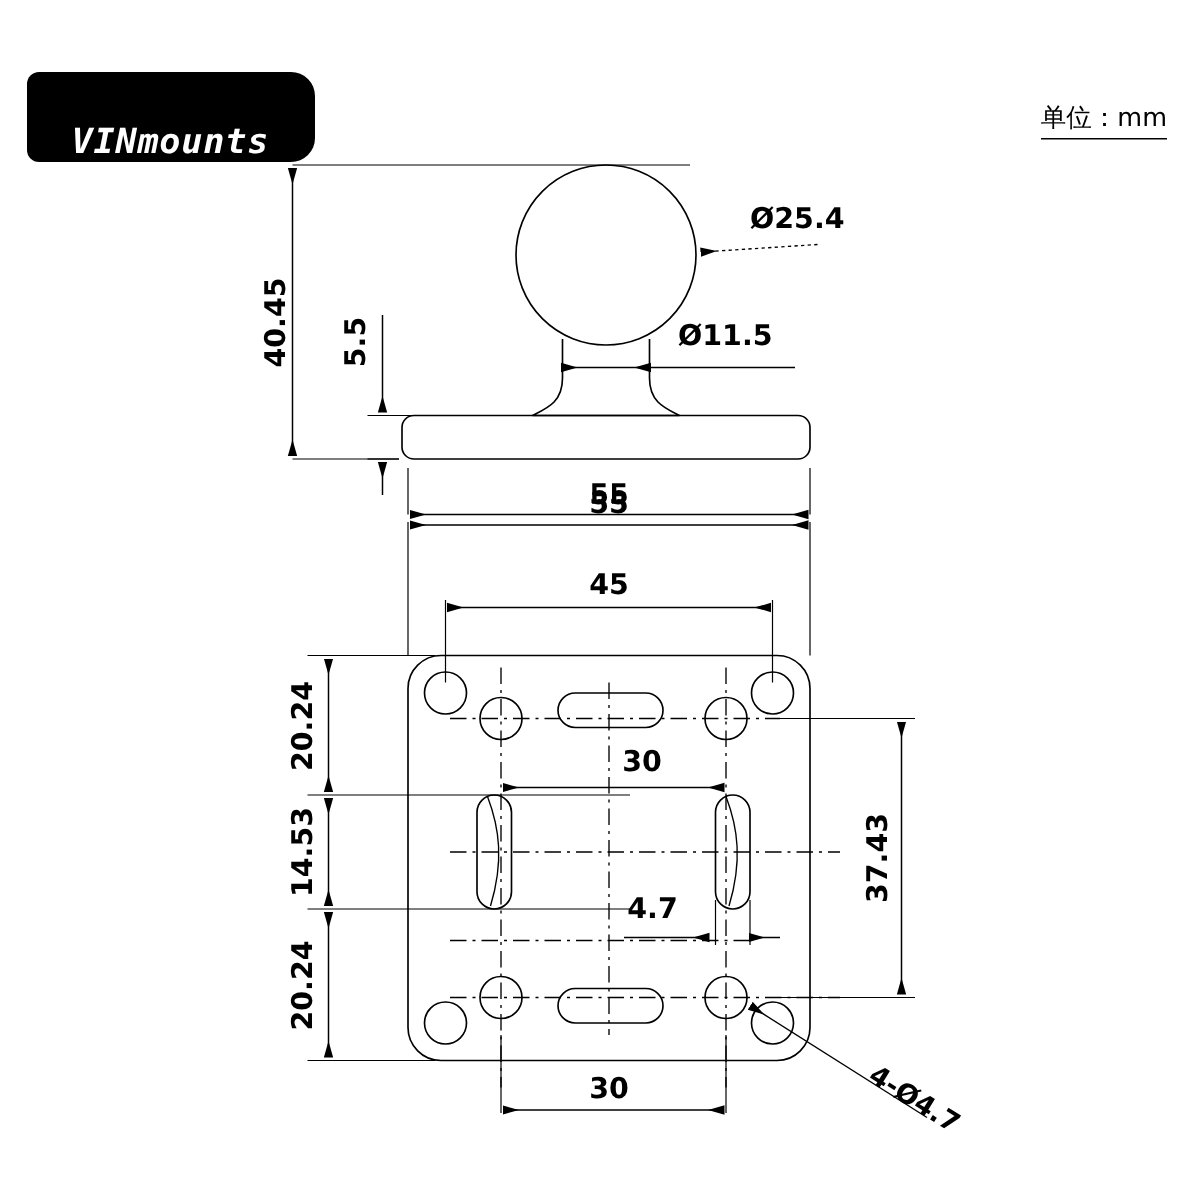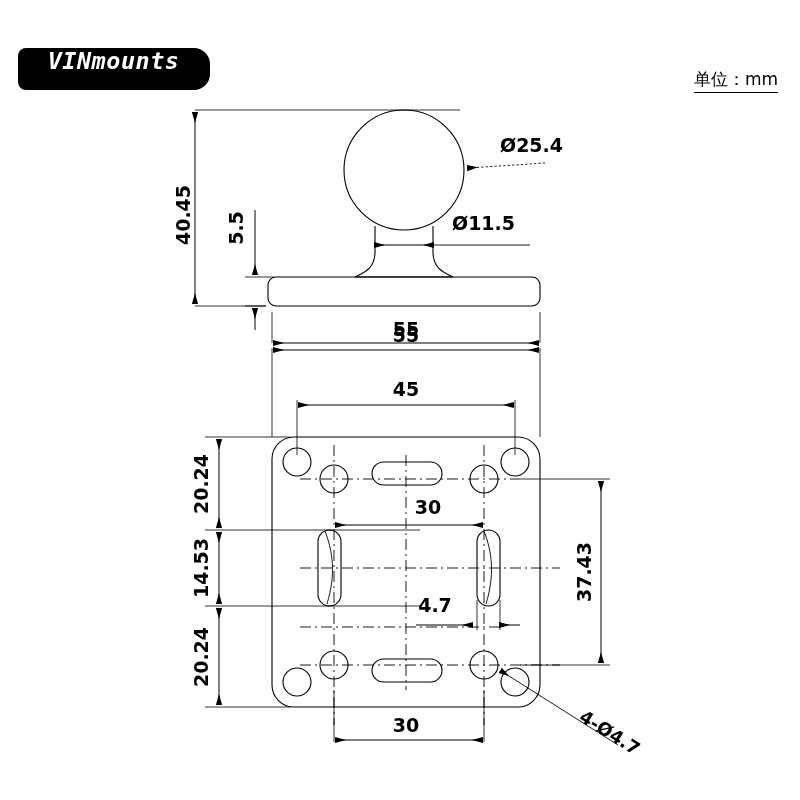--- a/index.html
+++ b/index.html
@@ -17,25 +17,25 @@
   #root {
     position: relative;
     width: 800px;
     height: 800px;
   }
   .logo-badge {
     position: absolute;
     left: 18px;
     top: 48px;
     width: 192px;
-    height: 42px;
+    height: 60px;
     background: #000000;
     border-radius: 8px 16px 16px 8px;
     display: flex;
-    align-items: flex-start;
+    align-items: flex-end;
     justify-content: center;
   }
   .logo-text {
     color: #ffffff;
     font-family: "DejaVu Sans Mono", monospace;
     font-size: 23px;
     font-weight: bold;
     font-style: italic;
     letter-spacing: 0.5px;
     transform: scaleX(1.02);

